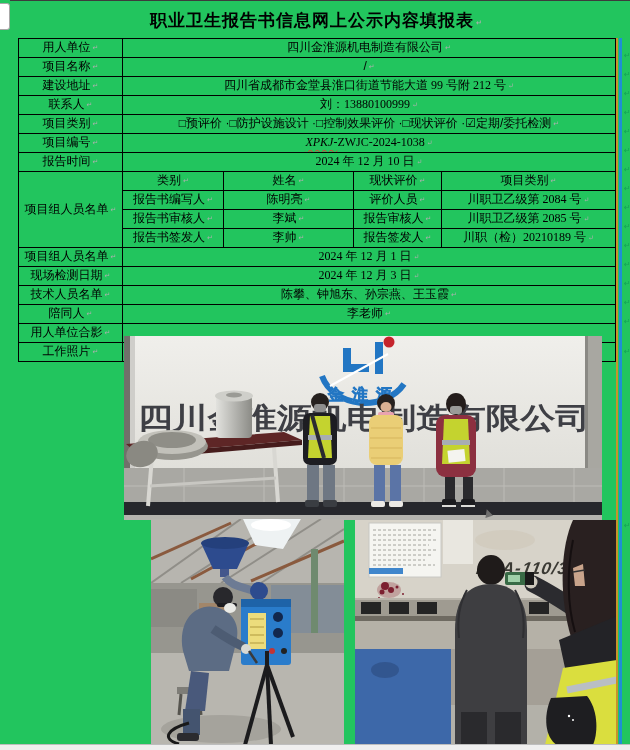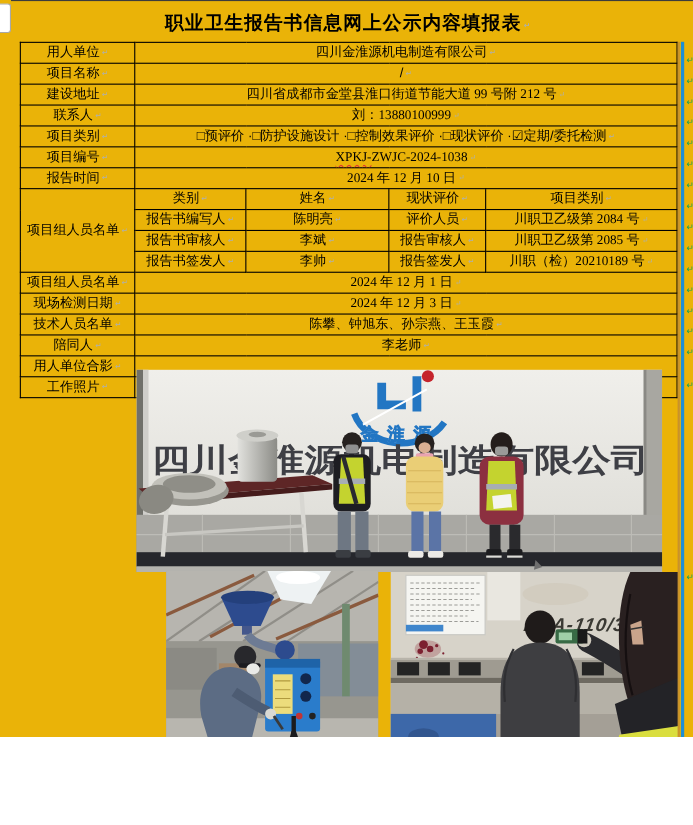--- a/index.html
+++ b/index.html
@@ -1,37 +1,37 @@
 <!DOCTYPE html>
 <html><head>
 <meta charset="utf-8">
 <style>
   html,body{margin:0;padding:0;}
   body{font-family:"Liberation Sans","DejaVu Sans",sans-serif;}
-  #screen{position:relative;width:630px;height:670px;background:#eab308;overflow:hidden;}
+  #screen{position:relative;width:630px;height:750px;background:#22c55e;overflow:hidden;}
 
   .topline{position:absolute;left:10px;top:0;width:620px;height:1px;background:#3c3c3c;}
   .notch{position:absolute;left:0;top:3px;width:9px;height:25px;background:#ffffff;
          border:1px solid #a8a8a8;border-left:none;border-radius:0 3px 3px 0;}
 
   .title{position:absolute;left:18px;top:9px;width:597px;text-align:center;
          font-size:17px;font-weight:bold;color:#000;letter-spacing:1px;white-space:nowrap;}
 
   table.form{position:absolute;left:18px;top:38px;width:597px;border-collapse:collapse;
              table-layout:fixed;background:transparent;}
   table.form td{border:1px solid #000;padding:0;font-size:12px;color:#000;
                 text-align:center;vertical-align:middle;line-height:1.1;
                 overflow:hidden;white-space:nowrap;}
   table.form tr{height:19px;}
   tr.ph1{height:181px;}
   tr.ph2{height:237px;}
   .serif{font-family:"Liberation Serif","DejaVu Serif",serif;}
   .pm::after{content:"\21B5";font-size:7px;color:#aeb0ae;margin-left:2px;vertical-align:1px;}
   .squig{text-decoration:underline;text-decoration-style:wavy;text-decoration-color:#e23a2e;
-         text-decoration-thickness:1px;text-underline-offset:3px;}
+         text-decoration-thickness:1px;text-underline-offset:3px;font-style:italic;}
 
   .photo{position:absolute;z-index:2;}
   .photo svg{display:block;}
 
   .guide-orange{position:absolute;left:616px;top:38px;width:2px;height:707px;background:#c8922c;z-index:4;}
   .guide-blue{position:absolute;left:619px;top:38px;width:3px;height:707px;background:#1e8fd5;z-index:4;}
 
   .rmark{position:absolute;left:624px;width:6px;height:8px;z-index:4;}
   .rmark::before{content:"\21B5";font-size:8px;color:#14a256;line-height:8px;}
 

